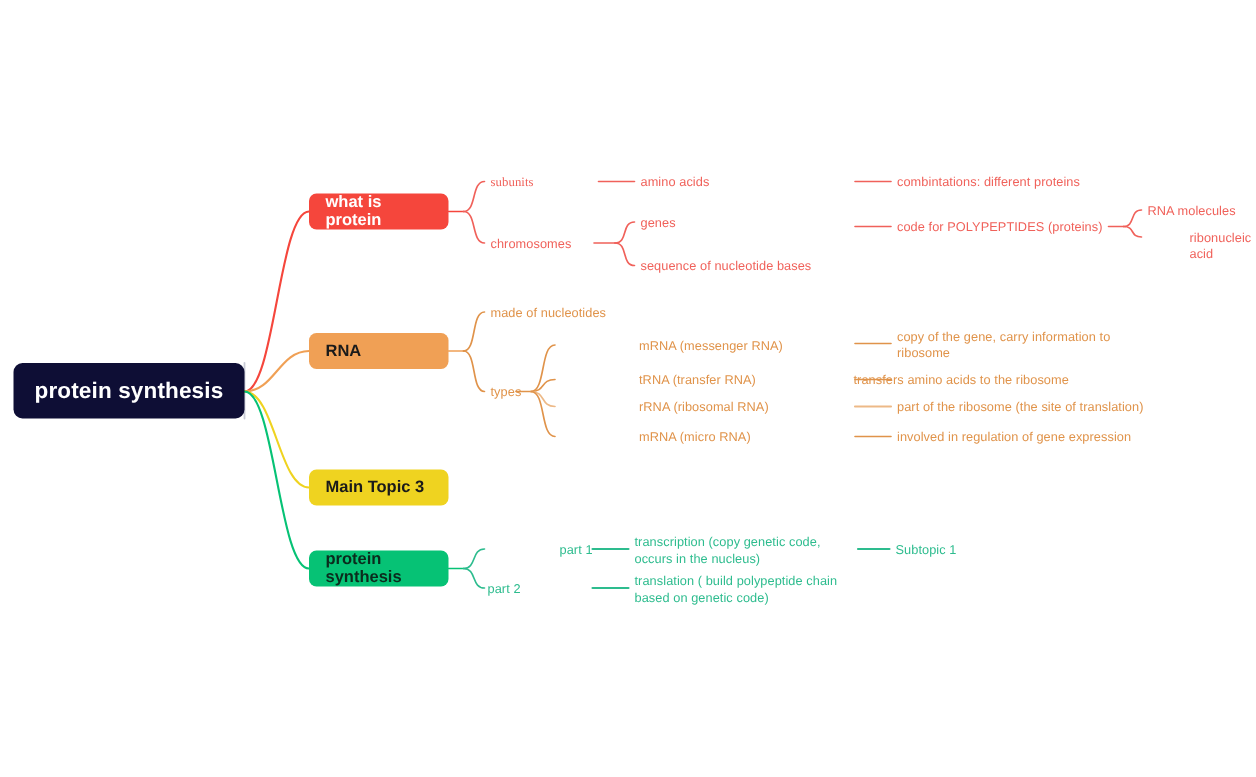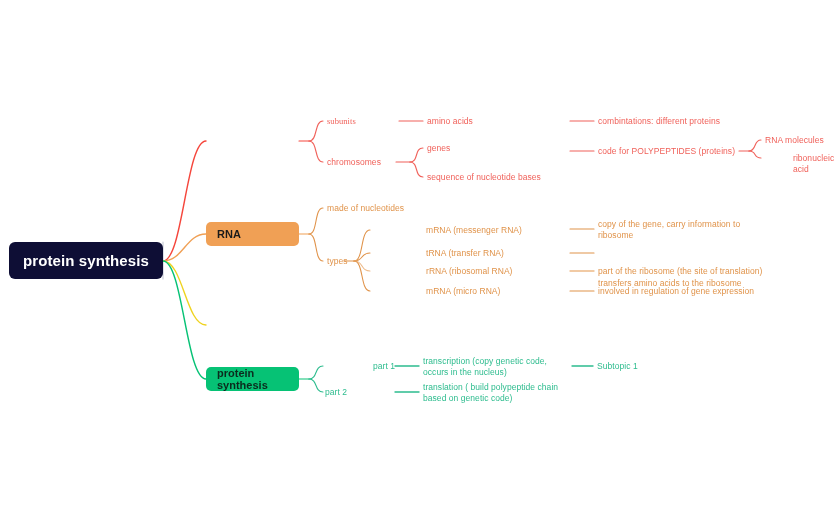--- a/index.html
+++ b/index.html
@@ -132,25 +132,31 @@
       <path d="M395,392 L419,392" stroke="#2DBC8E" stroke-width="1.4"></path>
 
       <path d="M572,366 L593,366" stroke="#2DBC8E" stroke-width="1.4"></path>
     </g>
   </svg>
 
   <div class="node root">
     <span>protein synthesis</span>
   </div>
 
+  <div class="node main-topic mt-red" style="left:206px; top:129px; width:93px;">
+    <span>what is protein</span>
+  </div>
 
   <div class="node main-topic mt-orange" style="left:206px; top:222px; width:93px;">
     <span>RNA</span>
   </div>
 
+  <div class="node main-topic mt-yellow" style="left:206px; top:313px; width:93px;">
+    <span>Main Topic 3</span>
+  </div>
 
   <div class="node main-topic mt-green" style="left:206px; top:367px; width:93px;">
     <span>protein synthesis</span>
   </div>
 
   <div class="leaf c-red" style="left:327px; top:116px;font-family:Liberation Serif, serif;">subunits</div>
 
   <div class="leaf c-red" style="left:327px; top:157px;">chromosomes</div>
 
   <div class="leaf c-red" style="left:427px; top:116px;">amino acids</div>
@@ -174,21 +180,21 @@
   <div class="leaf c-orange" style="left:426px; top:225px;">mRNA (messenger RNA)</div>
 
   <div class="leaf c-orange" style="left:426px; top:248px;">tRNA (transfer RNA)</div>
 
   <div class="leaf c-orange" style="left:426px; top:266px;">rRNA (ribosomal RNA)</div>
 
   <div class="leaf c-orange" style="left:426px; top:286px;text-align:center;">mRNA (micro RNA)</div>
 
   <div class="leaf c-orange" style="left:598px; top:219px; width:152px;">copy of the gene, carry information to ribosome</div>
 
-  <div class="leaf c-orange" style="left:598px; top:248px; width:160px;margin-top:30px;">transfers amino acids to the ribosome</div>
+  <div class="leaf c-orange" style="left:569px; top:248px; width:160px;">transfers amino acids to the ribosome</div>
 
   <div class="leaf c-orange" style="left:598px; top:266px; width:170px;">part of the ribosome (the site of translation)</div>
 
   <div class="leaf c-orange" style="left:598px; top:286px; width:170px;">involved in regulation of gene expression</div>
 
   <div class="leaf c-green" style="left:325px; top:361px;margin-left:48px;">part 1</div>
 
   <div class="leaf c-green" style="left:325px; top:387px;">part 2</div>
 
   <div class="leaf c-green" style="left:423px; top:356px; width:146px;">transcription (copy genetic code, occurs in the nucleus)</div>

